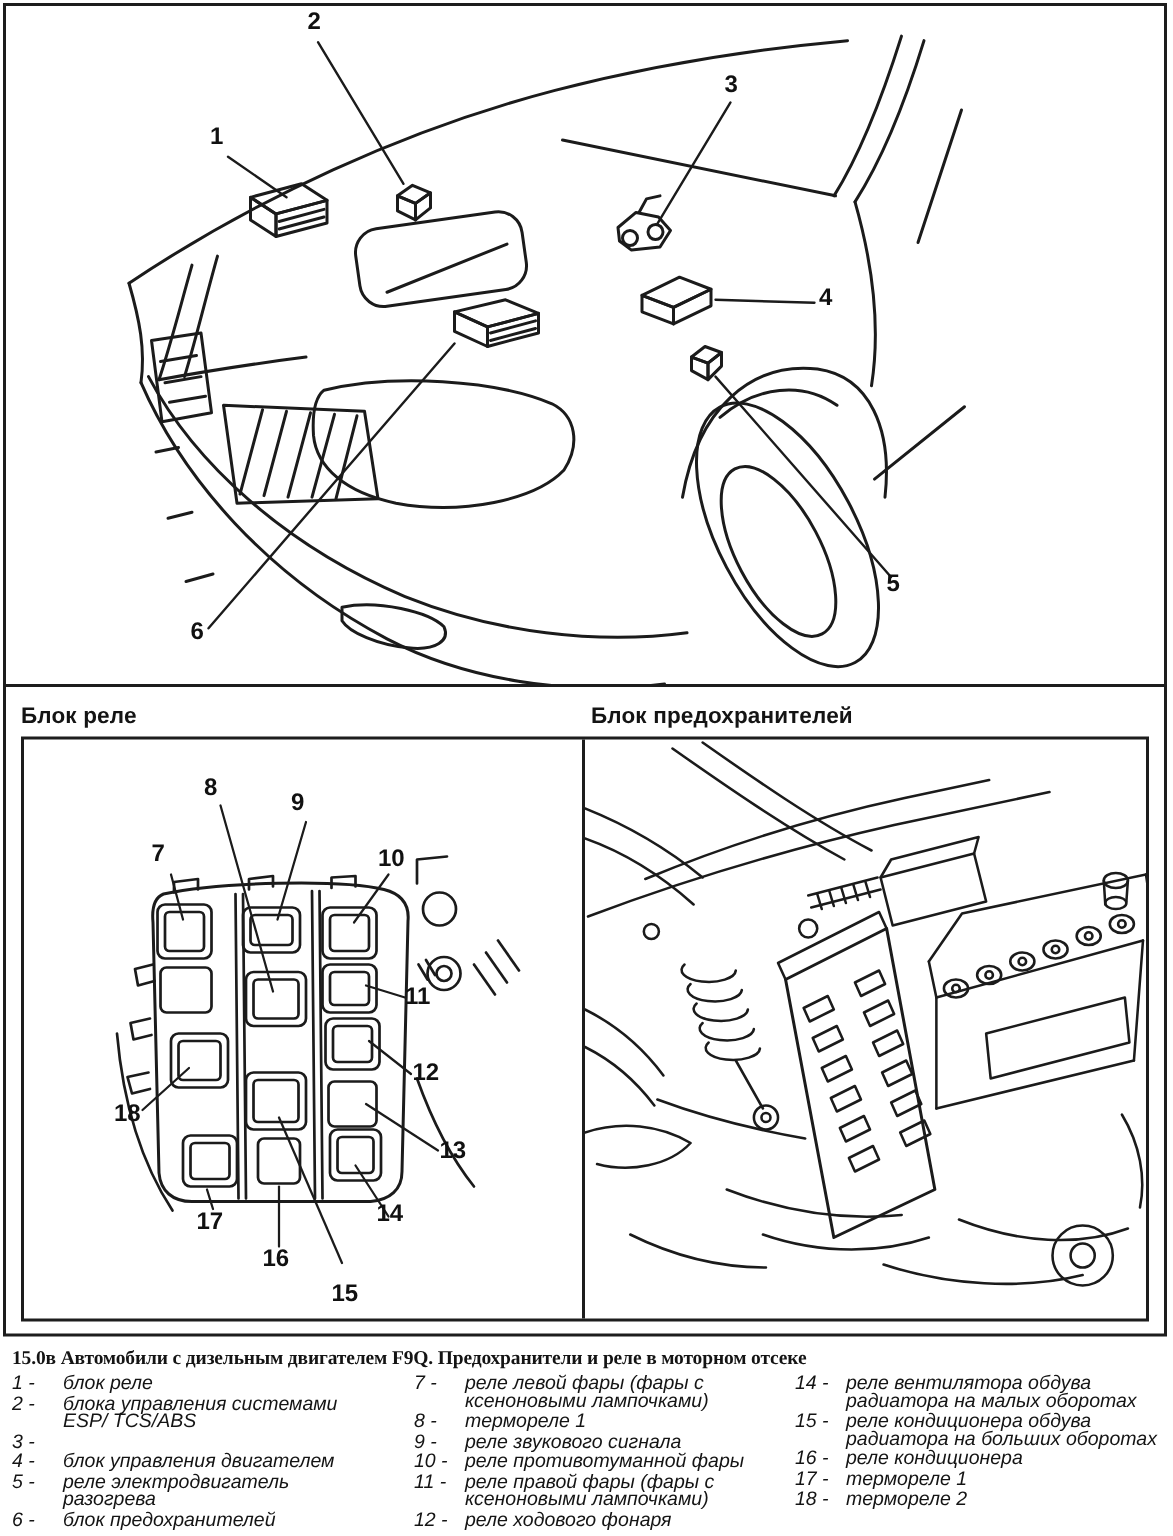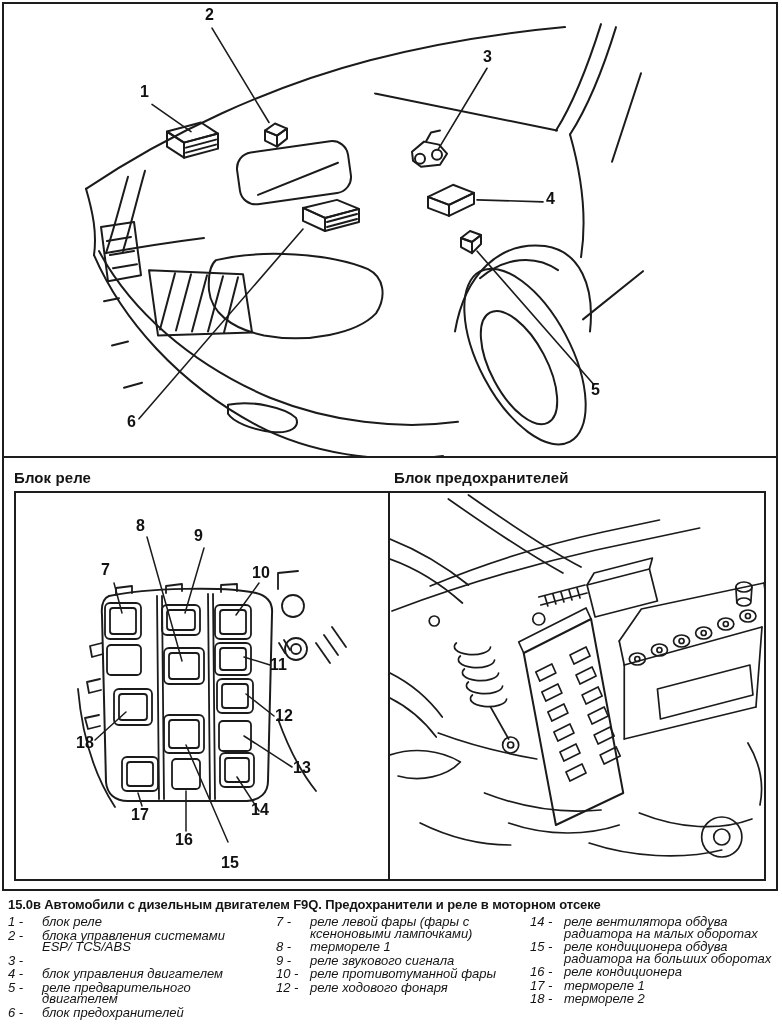--- a/index.html
+++ b/index.html
@@ -23,21 +23,21 @@
   }
   .panel{position:relative;height:100%;box-sizing:border-box;}
   .panel.left{width:374px;border-right:2px solid #1d1d1d;}
   .panel.right{flex:1;}
   .panel svg{position:absolute;left:0;top:0;width:100%;height:100%;}
   .co{
     position:absolute;font-weight:bold;font-size:16px;line-height:16px;
     color:#111;white-space:nowrap;
   }
   .legend{position:absolute;left:8px;top:897px;width:768px;}
-  .legend-title{font-weight:bold;font-size:13px;line-height:15px;letter-spacing:-0.1px;}
+  .legend-title{font-weight:bold;font-size:13px;line-height:15px;letter-spacing:-0.1px;font-family:Liberation Serif, serif;}
   .legend-cols{display:flex;margin-top:4px;}
   .lcol{box-sizing:border-box;}
   .lcol.c1{width:254px;margin-right:14px;}
   .lcol.c2{width:240px;margin-right:14px;}
   .lcol.c3{width:246px;}
   .li{display:flex;font-style:italic;font-size:13px;line-height:11.5px;margin-bottom:2px;}
   .li .num{flex:none;width:34px;}
   .li .txt{flex:1;padding-right:4px;}
   svg path,svg rect,svg ellipse,svg circle{vector-effect:non-scaling-stroke;}
 </style>
@@ -354,21 +354,21 @@
         </div>
       <div class="li">
           <span class="num">3 -</span>
         </div>
       <div class="li">
           <span class="num">4 -</span>
           <span class="txt">блок управления двигателем</span>
         </div>
       <div class="li">
           <span class="num">5 -</span>
-          <span class="txt">реле предварительного двигателем</span>
+          <span class="txt">реле электродвигатель разогрева</span>
         </div>
       <div class="li">
           <span class="num">6 -</span>
           <span class="txt">блок предохранителей</span>
         </div>
     </div>
     <div class="lcol c2">
       <div class="li">
           <span class="num">7 -</span>
           <span class="txt">реле левой фары (фары с ксеноновыми лампочками)</span>
@@ -377,20 +377,24 @@
           <span class="num">8 -</span>
           <span class="txt">термореле 1</span>
         </div>
       <div class="li">
           <span class="num">9 -</span>
           <span class="txt">реле звукового сигнала</span>
         </div>
       <div class="li">
           <span class="num">10 -</span>
           <span class="txt">реле противотуманной фары</span>
+        </div>
+      <div class="li">
+          <span class="num">11 -</span>
+          <span class="txt">реле правой фары (фары с ксеноновыми лампочками)</span>
         </div>
       <div class="li">
           <span class="num">12 -</span>
           <span class="txt">реле ходового фонаря</span>
         </div>
     </div>
     <div class="lcol c3">
       <div class="li">
           <span class="num">14 -</span>
           <span class="txt">реле вентилятора обдува радиатора на малых оборотах</span>

